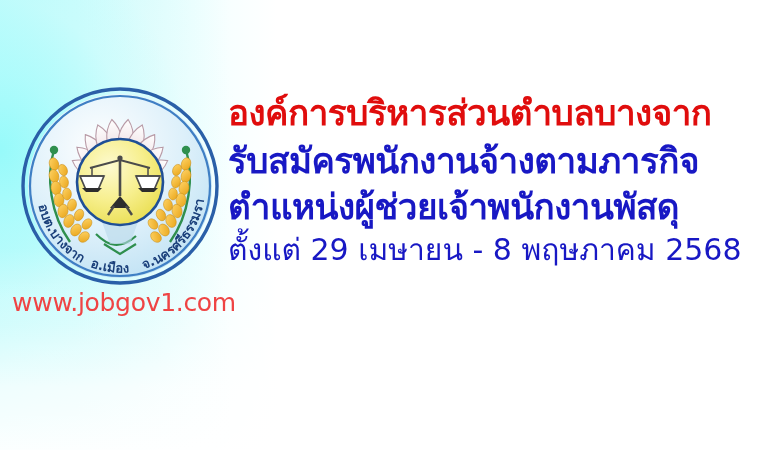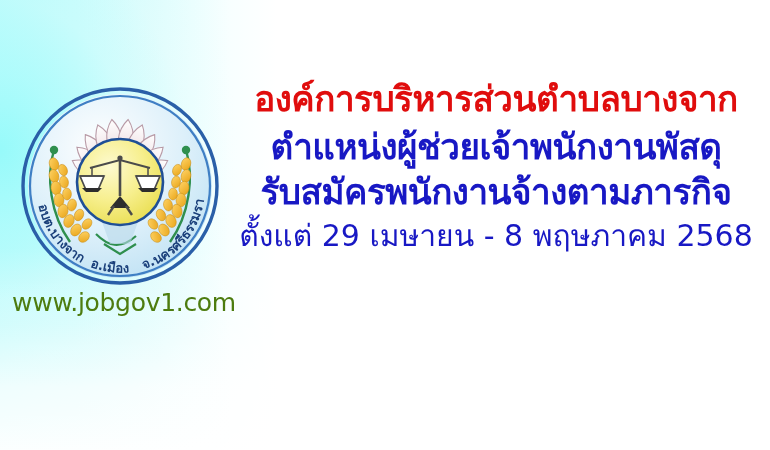--- a/index.html
+++ b/index.html
@@ -61,31 +61,30 @@
   #site-url {
     position: absolute;
     left: 8px;
     top: 288px;
     width: 232px;
     text-align: center;
     font-family: "DejaVu Sans", sans-serif;
     font-size: 25px;
     font-weight: 400;
     letter-spacing: -0.3px;
-    color: #4d7c0f;
+    color: #ef4444;
     white-space: nowrap;
   }
 
   
   #text-block {
     position: absolute;
     left: 228px;
-    top: 82px;
+    top: 96px;
     width: 536px;
-    text-align: center;
   }
   .tline {
     font-family: "DejaVu Sans", sans-serif;
     white-space: nowrap;
     line-height: 1.0;
   }
   .line-org {
     font-size: 35px;
     font-weight: 700;
     color: #e00d0d;
@@ -281,18 +280,18 @@
           <textPath href="#arcRight" startOffset="4%">จ.นครศรีธรรมราช</textPath>
         </text>
       </g>
     </svg>
   </div>
 
   <div id="site-url">www.jobgov1.com</div>
 
   <div id="text-block">
     <div class="tline line-org">องค์การบริหารส่วนตำบลบางจาก</div>
+    <div class="tline line-recruit">รับสมัครพนักงานจ้างตามภารกิจ</div>
     <div class="tline line-position">ตำแหน่งผู้ช่วยเจ้าพนักงานพัสดุ</div>
-    <div class="tline line-recruit">รับสมัครพนักงานจ้างตามภารกิจ</div>
     <div class="tline line-dates">ตั้งแต่ 29 เมษายน - 8 พฤษภาคม 2568</div>
   </div>
 
 </div>
 
 </body></html>

